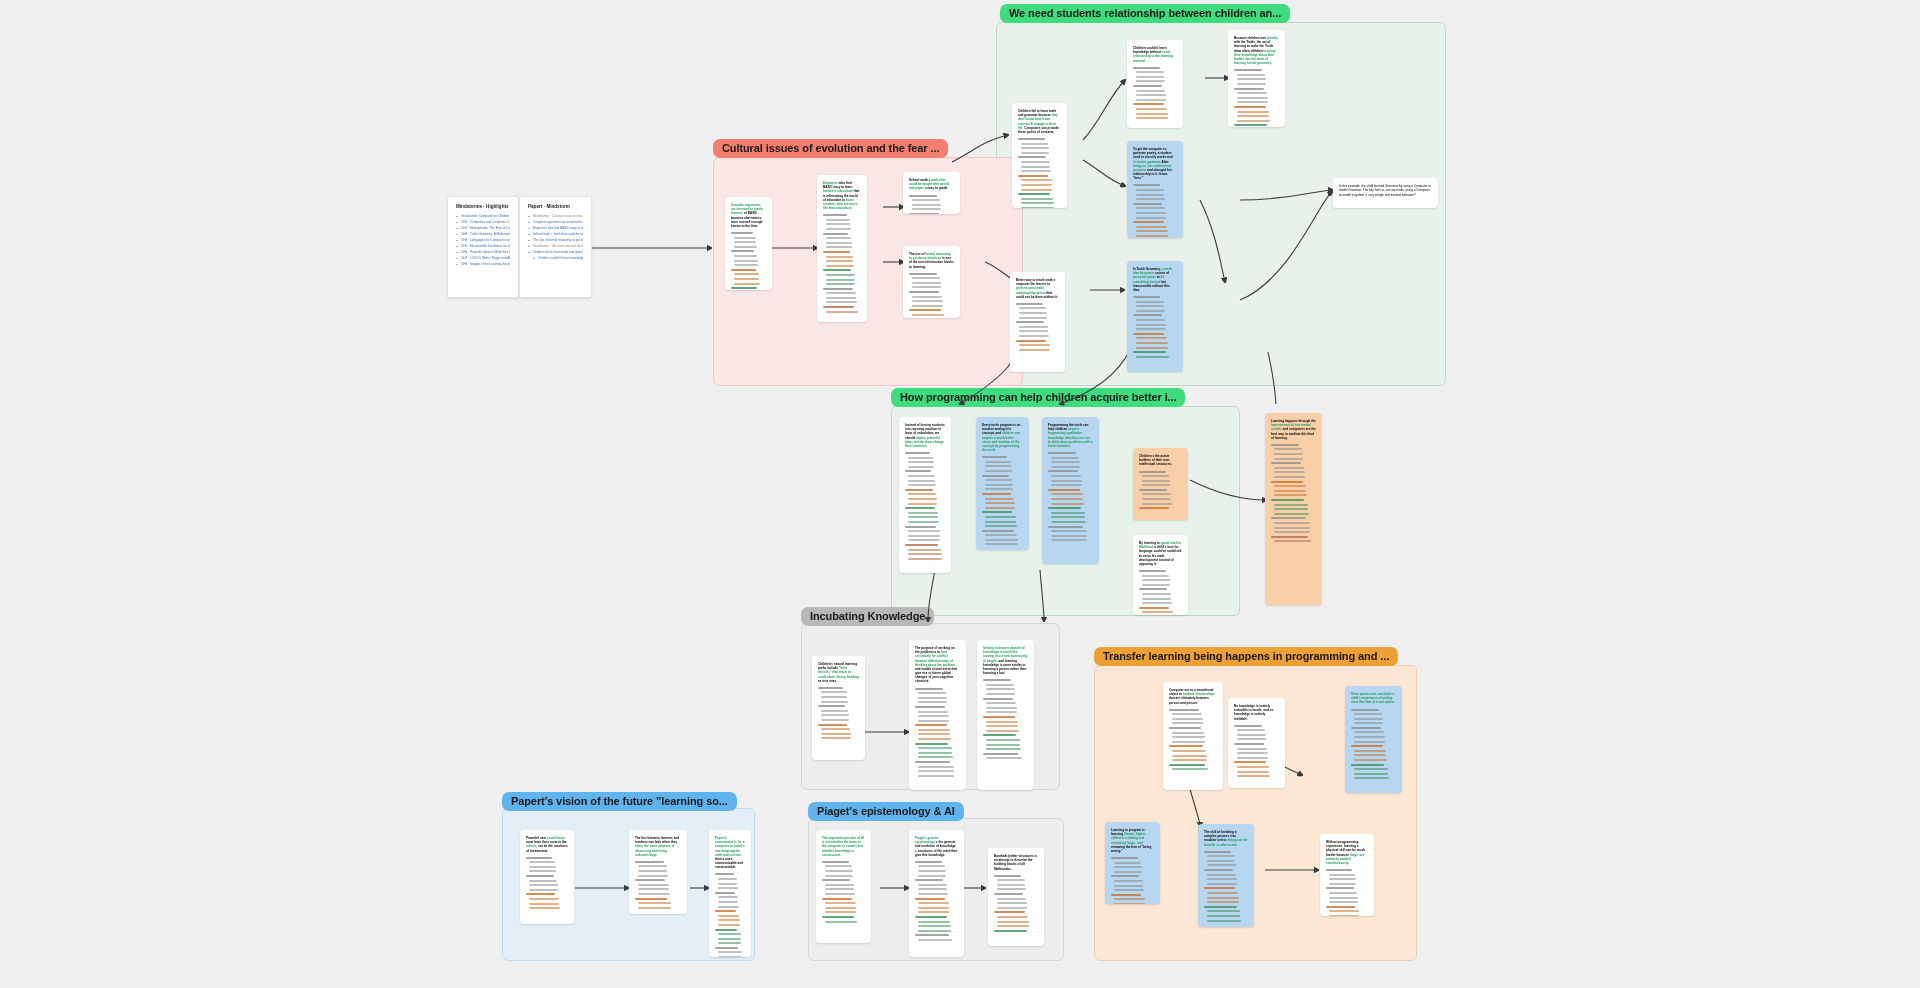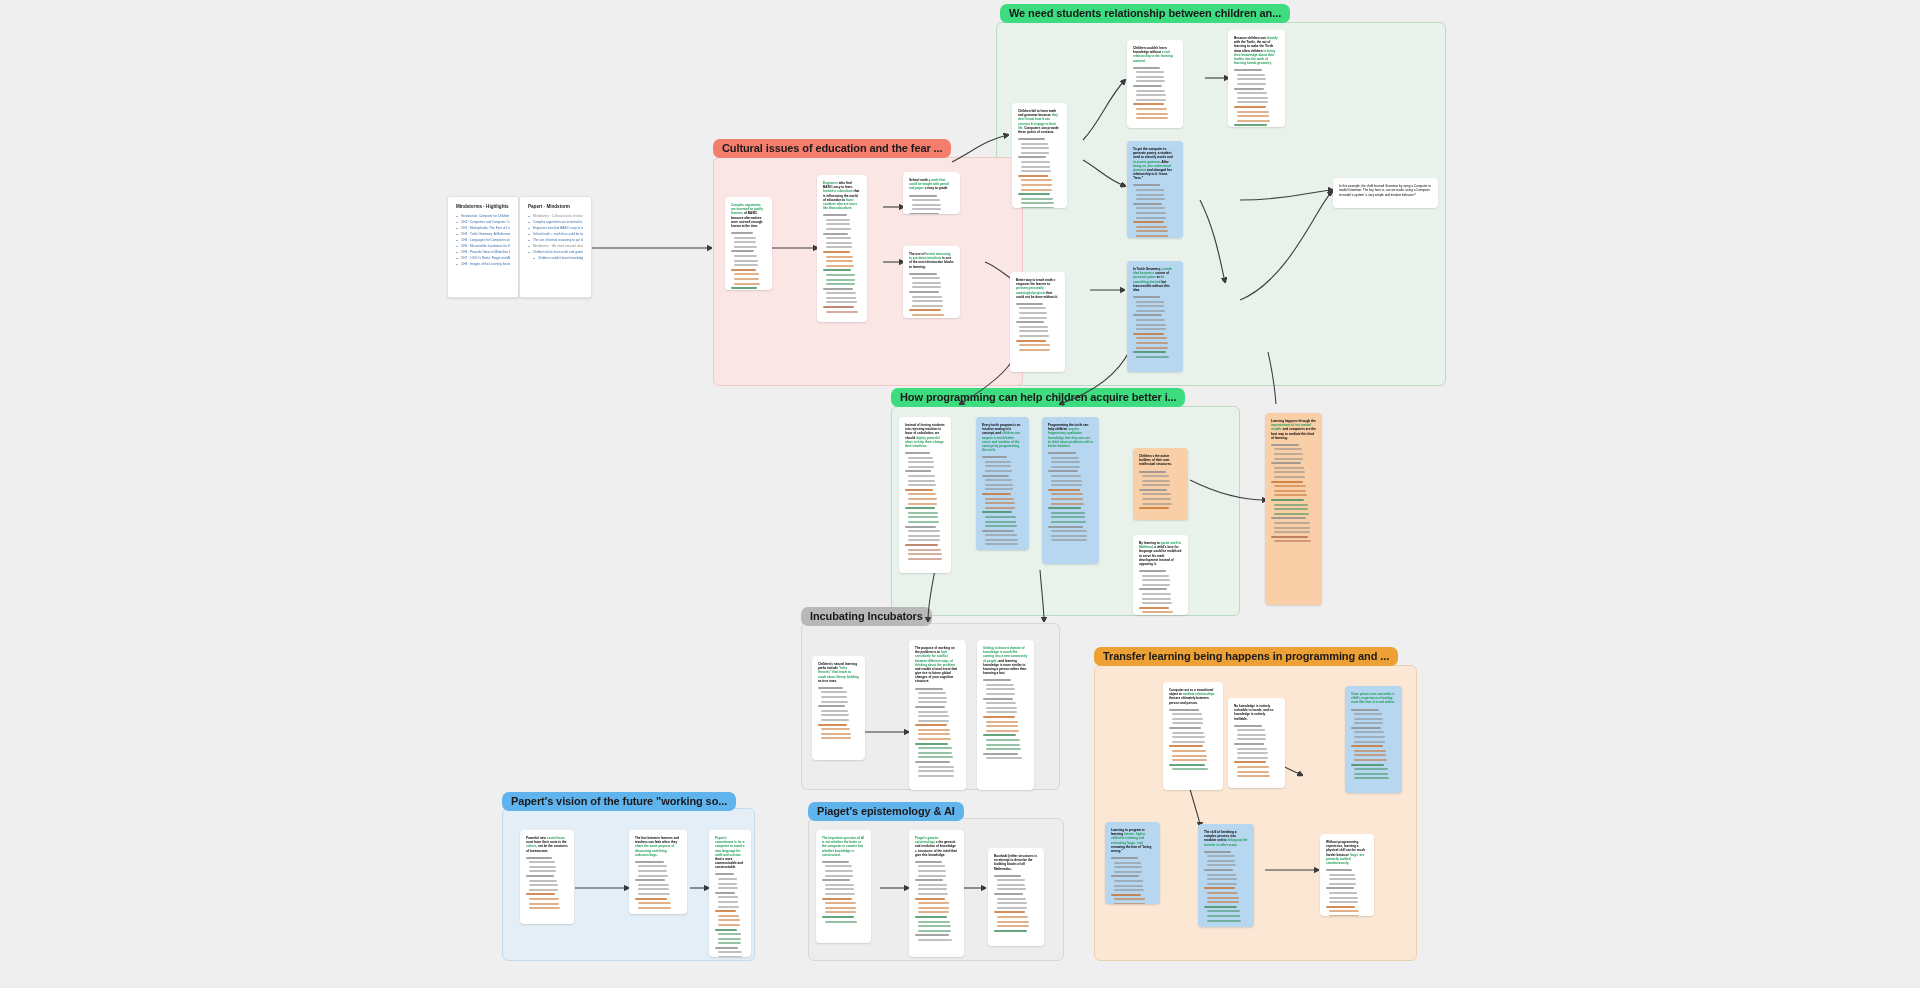--- a/index.html
+++ b/index.html
@@ -64,33 +64,33 @@
 </style>
 </head>
 <body>
 
 <div id="canvas">
 
   <div class="frame" style="left:996px;top:22px;width:450px;height:364px;background:#e8f2ea;border:1px solid #bcd9c4;"></div>
   <div class="frame-label" style="left:1000px;top:4px;font-size:11px;background:#3ddc7f;">We need students relationship between children an...</div>
 
   <div class="frame" style="left:713px;top:157px;width:310px;height:229px;background:#fbe6e6;border:1px solid #f1c8c6;"></div>
-  <div class="frame-label" style="left:713px;top:139px;font-size:11px;background:#f47e6e;">Cultural issues of education and the fear ...</div>
+  <div class="frame-label" style="left:713px;top:139px;font-size:11px;background:#f47e6e;">Cultural issues of evolution and the fear ...</div>
 
   <div class="frame" style="left:891px;top:406px;width:349px;height:210px;background:#e8f2ea;border:1px solid #bcd9c4;"></div>
   <div class="frame-label" style="left:891px;top:388px;font-size:11px;background:#3ddc7f;">How programming can help children acquire better i...</div>
 
   <div class="frame" style="left:801px;top:623px;width:259px;height:167px;background:#ededed;border:1px solid #d6d6d6;"></div>
-  <div class="frame-label" style="left:801px;top:607px;font-size:11px;background:#b8b8b8;">Incubating Incubators</div>
+  <div class="frame-label" style="left:801px;top:607px;font-size:11px;background:#b8b8b8;">Incubating Knowledge</div>
 
   <div class="frame" style="left:1094px;top:665px;width:323px;height:296px;background:#fbe7d4;border:1px solid #eccfb0;"></div>
   <div class="frame-label" style="left:1094px;top:647px;font-size:11px;background:#eda033;">Transfer learning being happens in programming and ...</div>
 
   <div class="frame" style="left:502px;top:808px;width:253px;height:153px;background:#e3eef6;border:1px solid #c3dced;"></div>
-  <div class="frame-label" style="left:502px;top:792px;font-size:11px;background:#60b4ee;">Papert's vision of the future "working so...</div>
+  <div class="frame-label" style="left:502px;top:792px;font-size:11px;background:#60b4ee;">Papert's vision of the future "learning so...</div>
 
   <div class="frame" style="left:808px;top:818px;width:256px;height:143px;background:#ededed;border:1px solid #d6d6d6;"></div>
   <div class="frame-label" style="left:808px;top:802px;font-size:11px;background:#60b4ee;">Piaget's epistemology &amp; AI</div>
 
   <svg class="links" viewBox="0 0 1920 988">
     <defs>
       <marker id="ar" markerWidth="5" markerHeight="5" refX="4" refY="2.5" orient="auto">
         <path class="arrow" d="M0,0 L5,2.5 L0,5 Z"></path>
       </marker>
     </defs>

